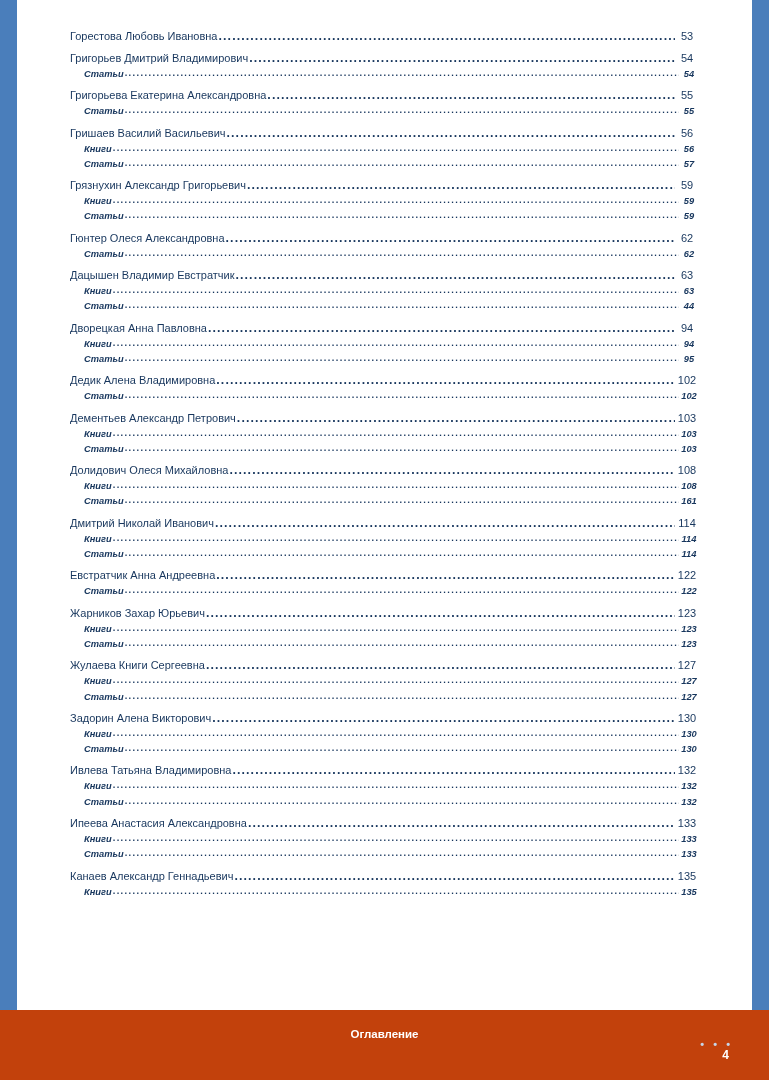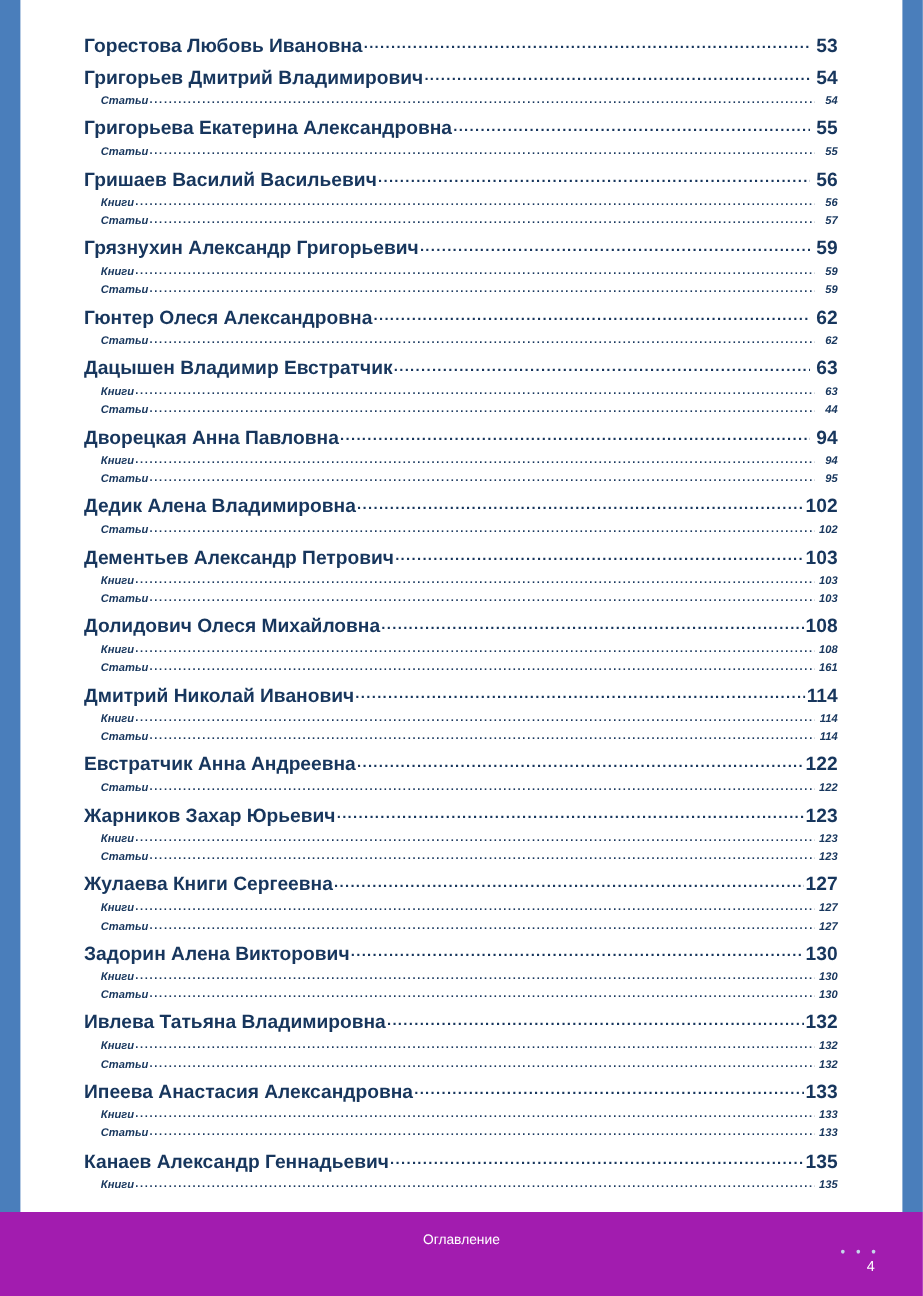--- a/index.html
+++ b/index.html
@@ -44,22 +44,22 @@
     left: 70px;
     top: 30px;
     width: 628px;
   }
   .entry {
     display: flex;
     align-items: flex-end;
     white-space: nowrap;
   }
   .entry-l1 {
-    font-size: 16px;
-    font-weight: bold;
+    font-size: 11px;
+    font-weight: normal;
     color: #17365d;
     line-height: 1.0;
     margin-top: 10px;
   }
   .entry-l1:first-child {
     margin-top: 0;
   }
   .entry-l2 {
     font-size: 9.3px;
     font-style: italic;
@@ -90,35 +90,36 @@
     font-size: 12.4px;
     font-weight: bold;
   }
   .entry-l2 .leader::after {
     font-size: 9.3px;
     font-style: normal;
     letter-spacing: 1.4px;
   }
   .page-num {
     flex: 0 0 auto;
-    text-align: right;
+    text-align: center;
   }
   .entry-l1 .page-num {
     min-width: 22px;
   }
   .entry-l2 .page-num {
     min-width: 18px;
   }
   .footer {
     position: absolute;
     left: 0;
     bottom: 0;
     width: 769px;
     height: 70px;
-    background: #a21caf;
+    background: #c2410c;
+    font-weight: bold;
   }
   .footer-title {
     position: absolute;
     left: 0;
     top: 0;
     width: 769px;
     height: 48px;
     line-height: 48px;
     text-align: center;
     color: #ffffff;

